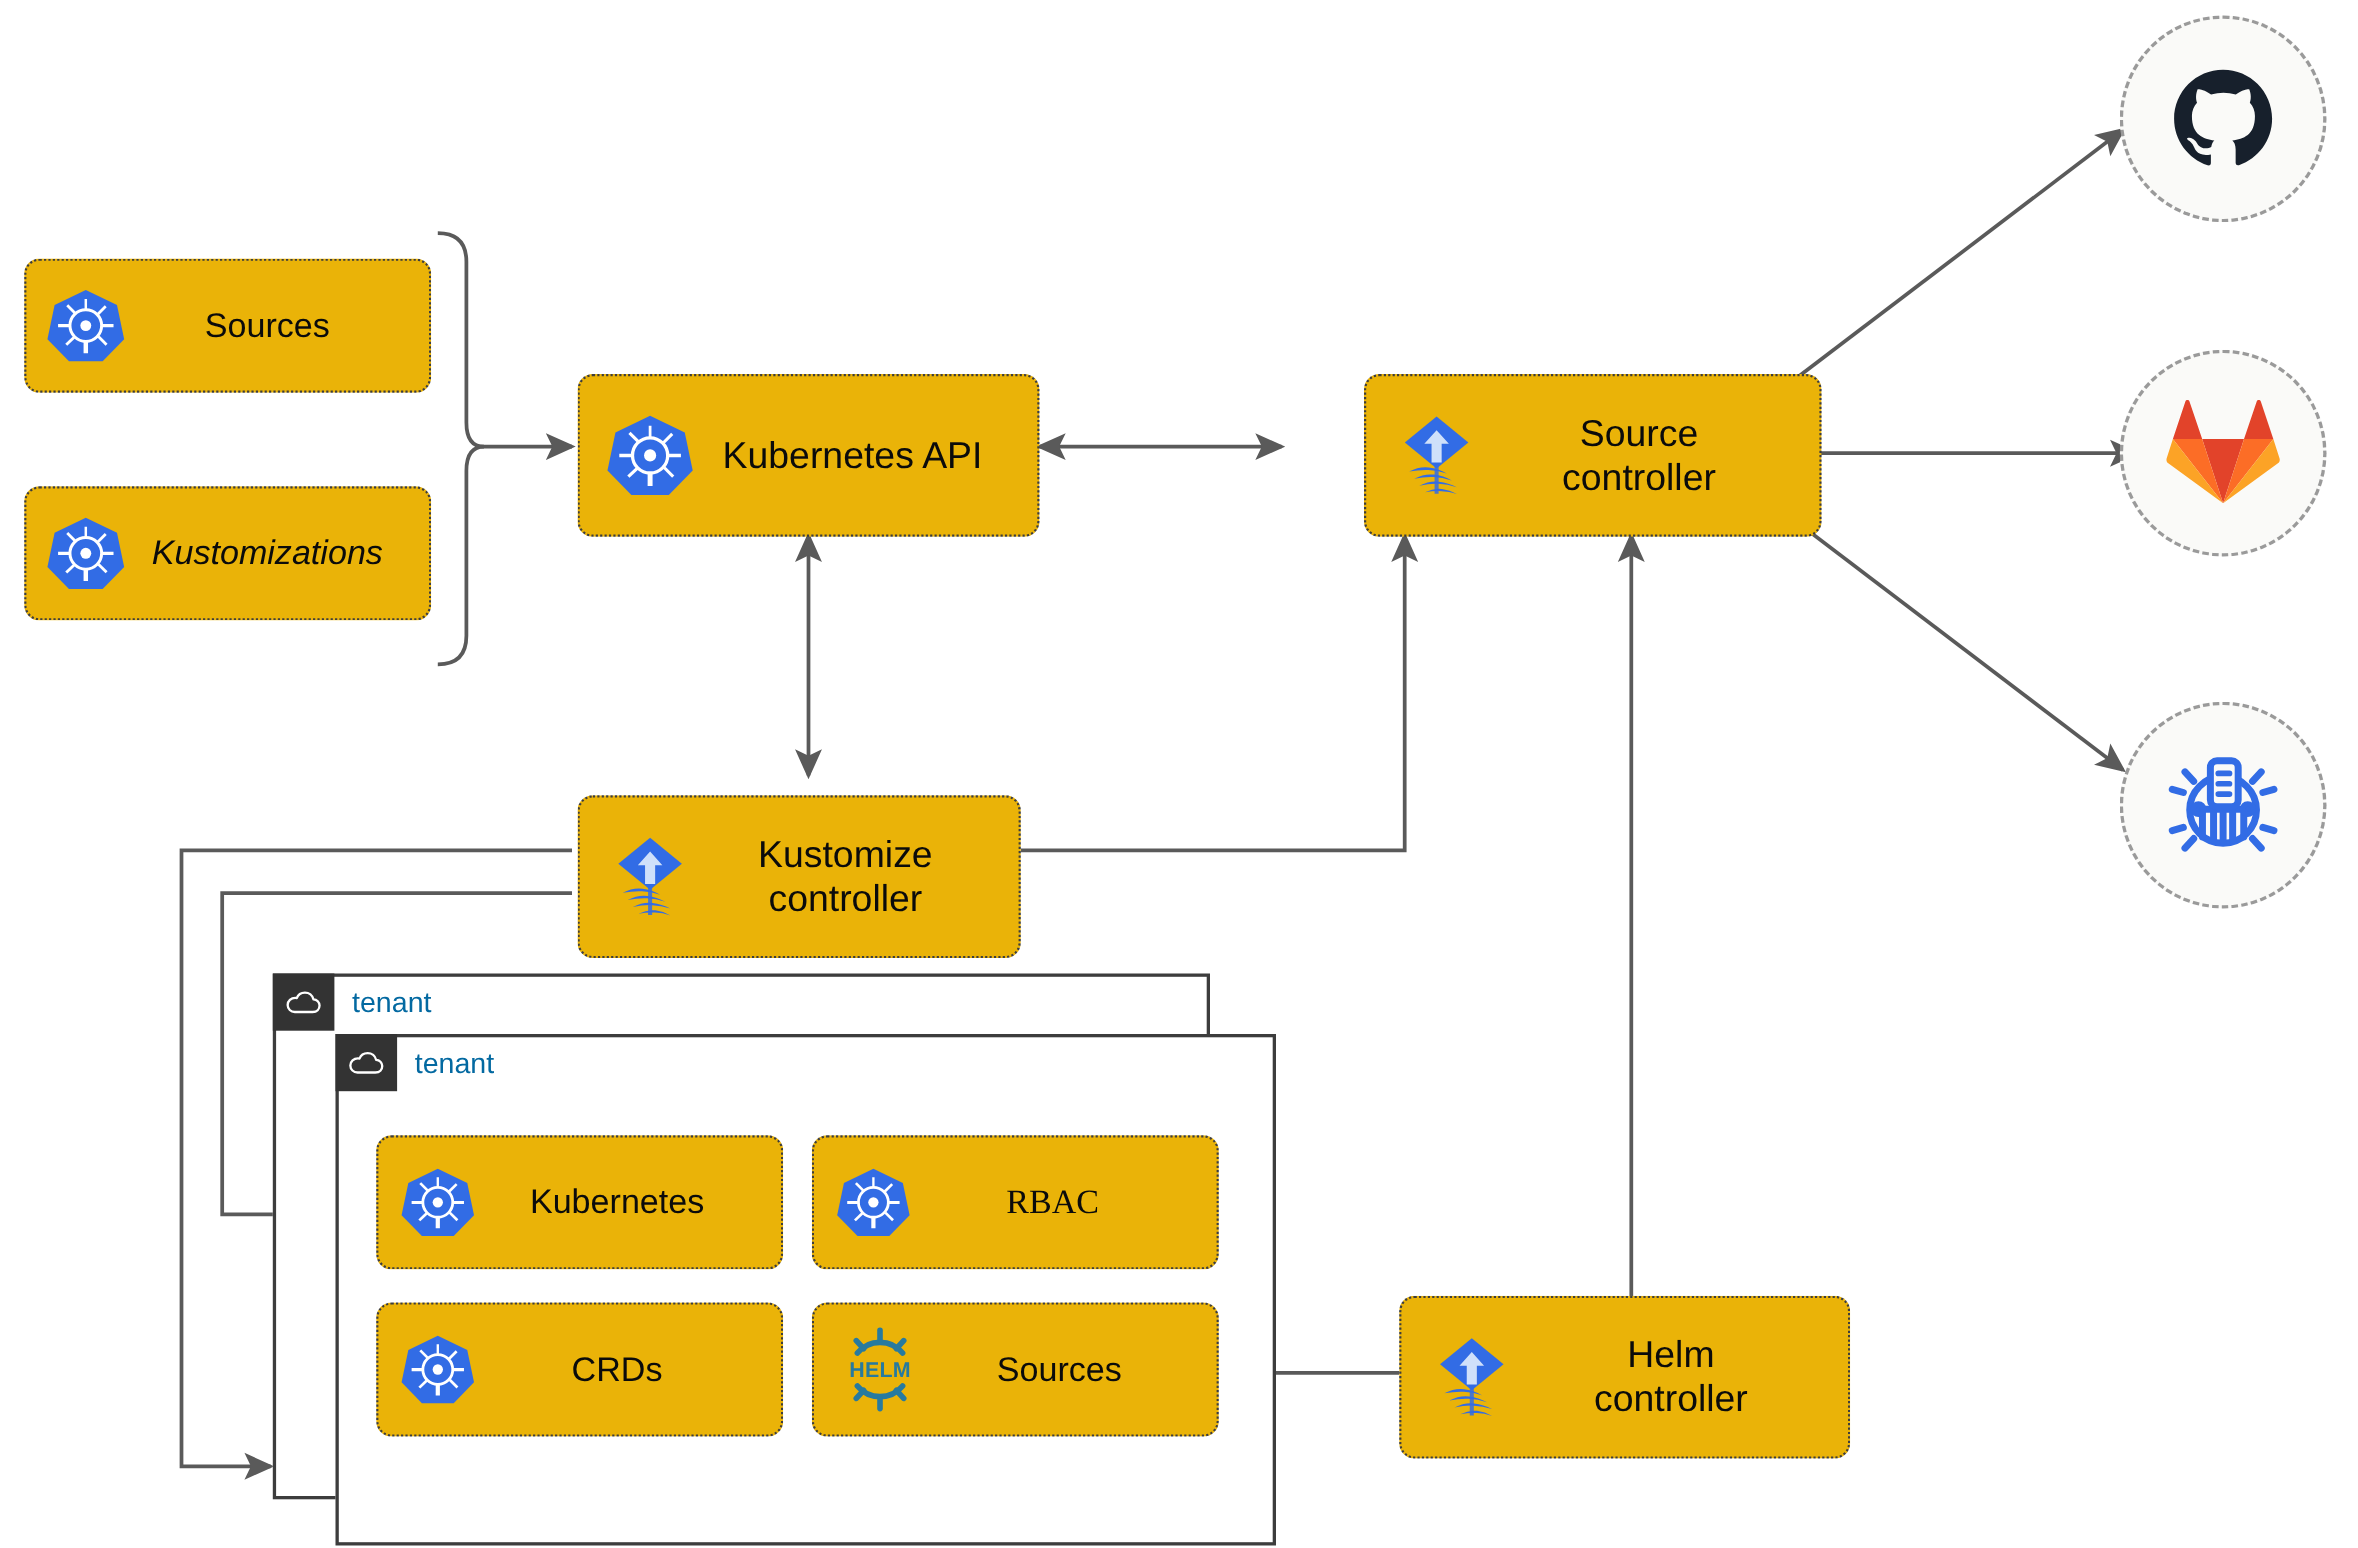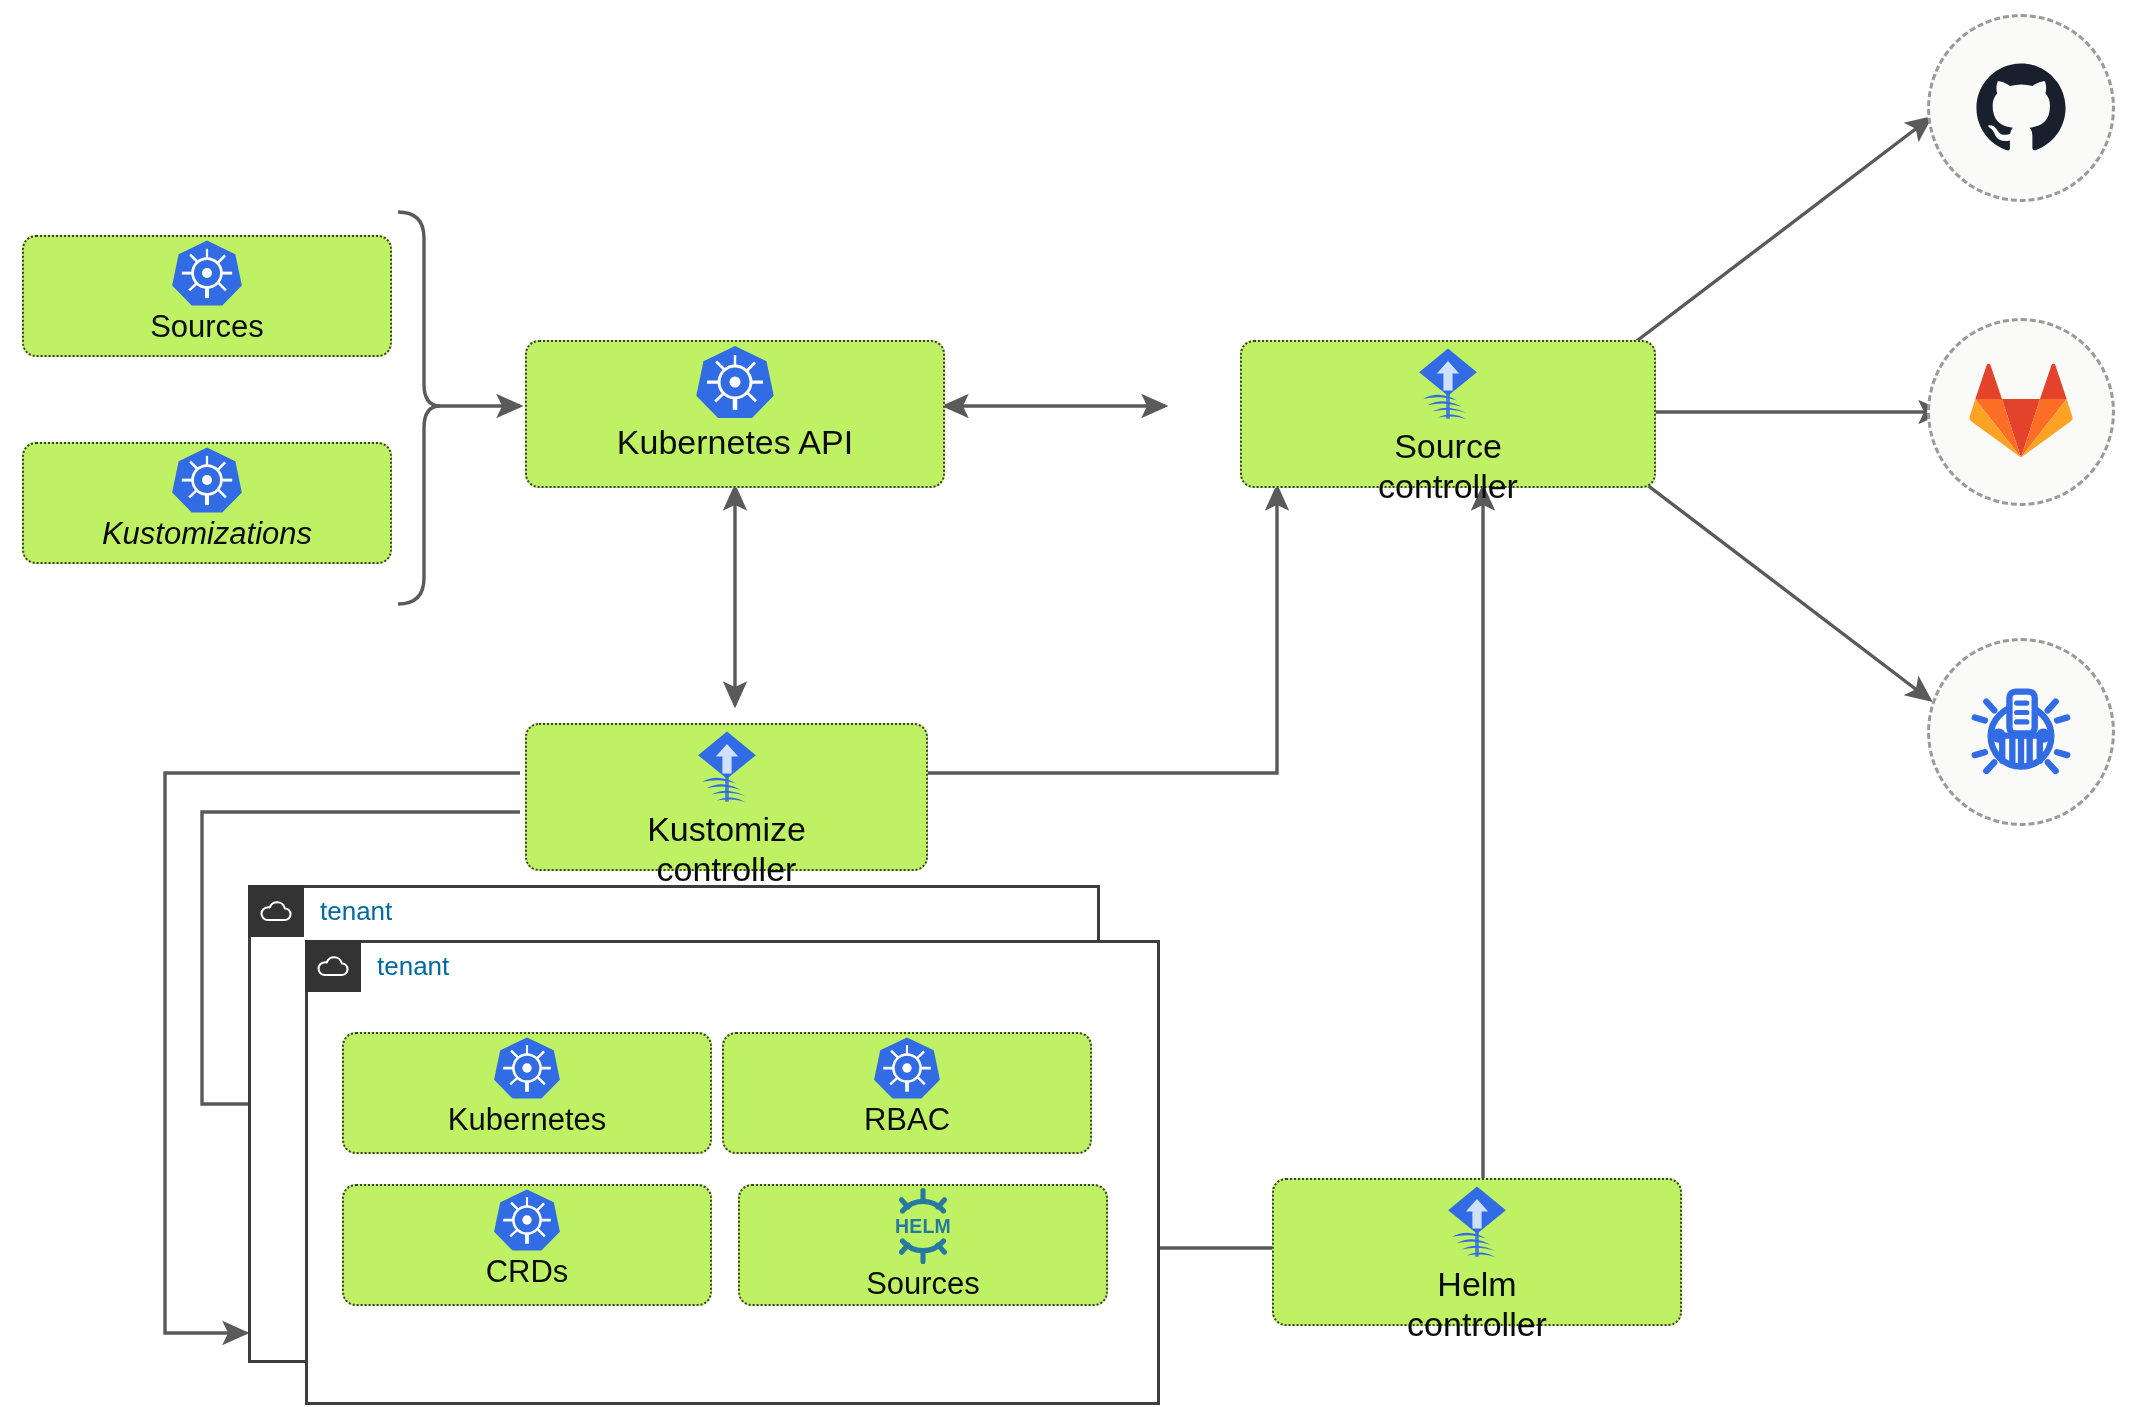--- a/index.html
+++ b/index.html
@@ -23,25 +23,25 @@
     left: 0; top: 0;
     width: 2144px;
     height: 1407px;
     pointer-events: none;
   }
 
   
   .node {
     position: absolute;
     box-sizing: border-box;
-    background: #bef264;
+    background: #eab308;
     border: 2.5px dotted #3d3d3d;
     border-radius: 14px;
     display: flex;
-    flex-direction: column;
+    flex-direction: row;
     align-items: center;
     justify-content: flex-start;
   }
   .node .glyph {
     flex: 0 0 auto;
     display: flex;
     align-items: center;
     justify-content: center;
   }
   .node .node-label {
@@ -299,21 +299,21 @@
             <path d="M41.4 41.6l1.6-1.6 6.6 6.6-1.6 1.6z"></path>
           <path d="M47.3 15.6l1.6 1.6-6.6 6.6-1.6-1.6z"></path>
             <path d="M15.4 46.7l1.6 1.6L23.6 42 22 40.4z"></path>
           <circle cx="32" cy="32" r="12.8" fill="none" stroke="#ffffff" stroke-width="2.4"></circle>
         </g>
       </svg>
     </span>
     <span class="node-label" style="font-size:31px;">Kubernetes</span>
   </div>
 
-  <div class="node" style="left:722px; top:1032px; width:370px; height:122px; padding:0 20px;">
+  <div class="node" style="left:738px; top:1032px; width:370px; height:122px; padding:0 20px;font-family:Liberation Serif, serif;">
     <span class="glyph">
       <svg width="68" height="68" viewBox="0 0 64 64">
         <path d="M32 3.2 57.2 15.4 63 43 45.6 60.8H18.4L1 43 6.8 15.4Z" fill="#326ce5"></path>
         <g fill="#ffffff">
           <circle cx="32" cy="32" r="4.4"></circle>
           <path d="M31 10.5h2v8.4h-2z"></path>
             <path d="M30.2 44.9h3.6v9.4h-3.6z"></path>
           <path d="M9.6 30.8h9.1v2.6H9.6z"></path>
             <path d="M45.3 30.8h9.1v2.6h-9.1z"></path>
           <path d="M16.2 16.4l1.6-1.6 6.4 6.4-1.6 1.6z"></path>

